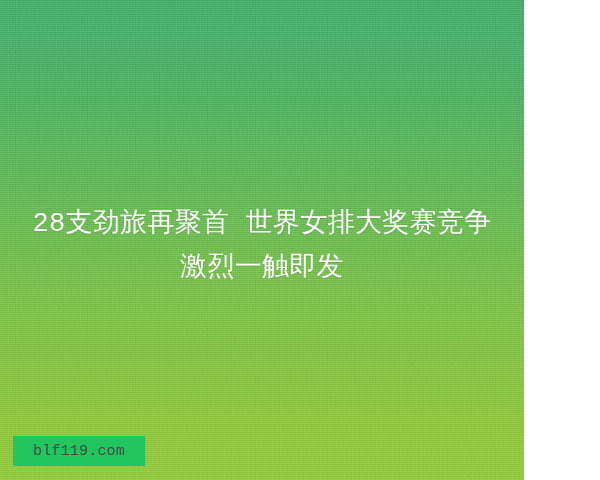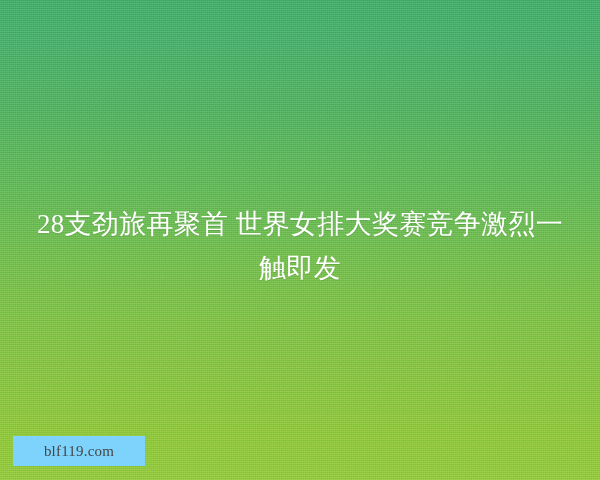--- a/index.html
+++ b/index.html
@@ -3,24 +3,24 @@
 <meta charset="utf-8">
 <style>
   html, body {
     margin: 0;
     padding: 0;
     background: #ffffff;
   }
 
   #poster {
     position: relative;
-    width: 600px;
+    width: 524px;
     height: 480px;
     overflow: hidden;
-    font-family: Liberation Serif, serif;
+    font-family: Liberation Mono, monospace;
   }
 
   
   #bg-gradient {
     position: absolute;
     inset: 0;
     background: linear-gradient(
       to bottom,
       #46ae6c 0%,
       #4bb06c 8%,
@@ -87,21 +87,21 @@
     word-break: break-word;
   }
 
   
   #watermark {
     position: absolute;
     left: 13px;
     top: 436px;
     width: 132px;
     height: 30px;
-    background: #7dd3fc;
+    background: #22c55e;
     display: flex;
     align-items: center;
     justify-content: center;
   }
 
   #watermark-label {
     color: #464646;
     font-size: 15px;
     letter-spacing: 0.2px;
     line-height: 1;

